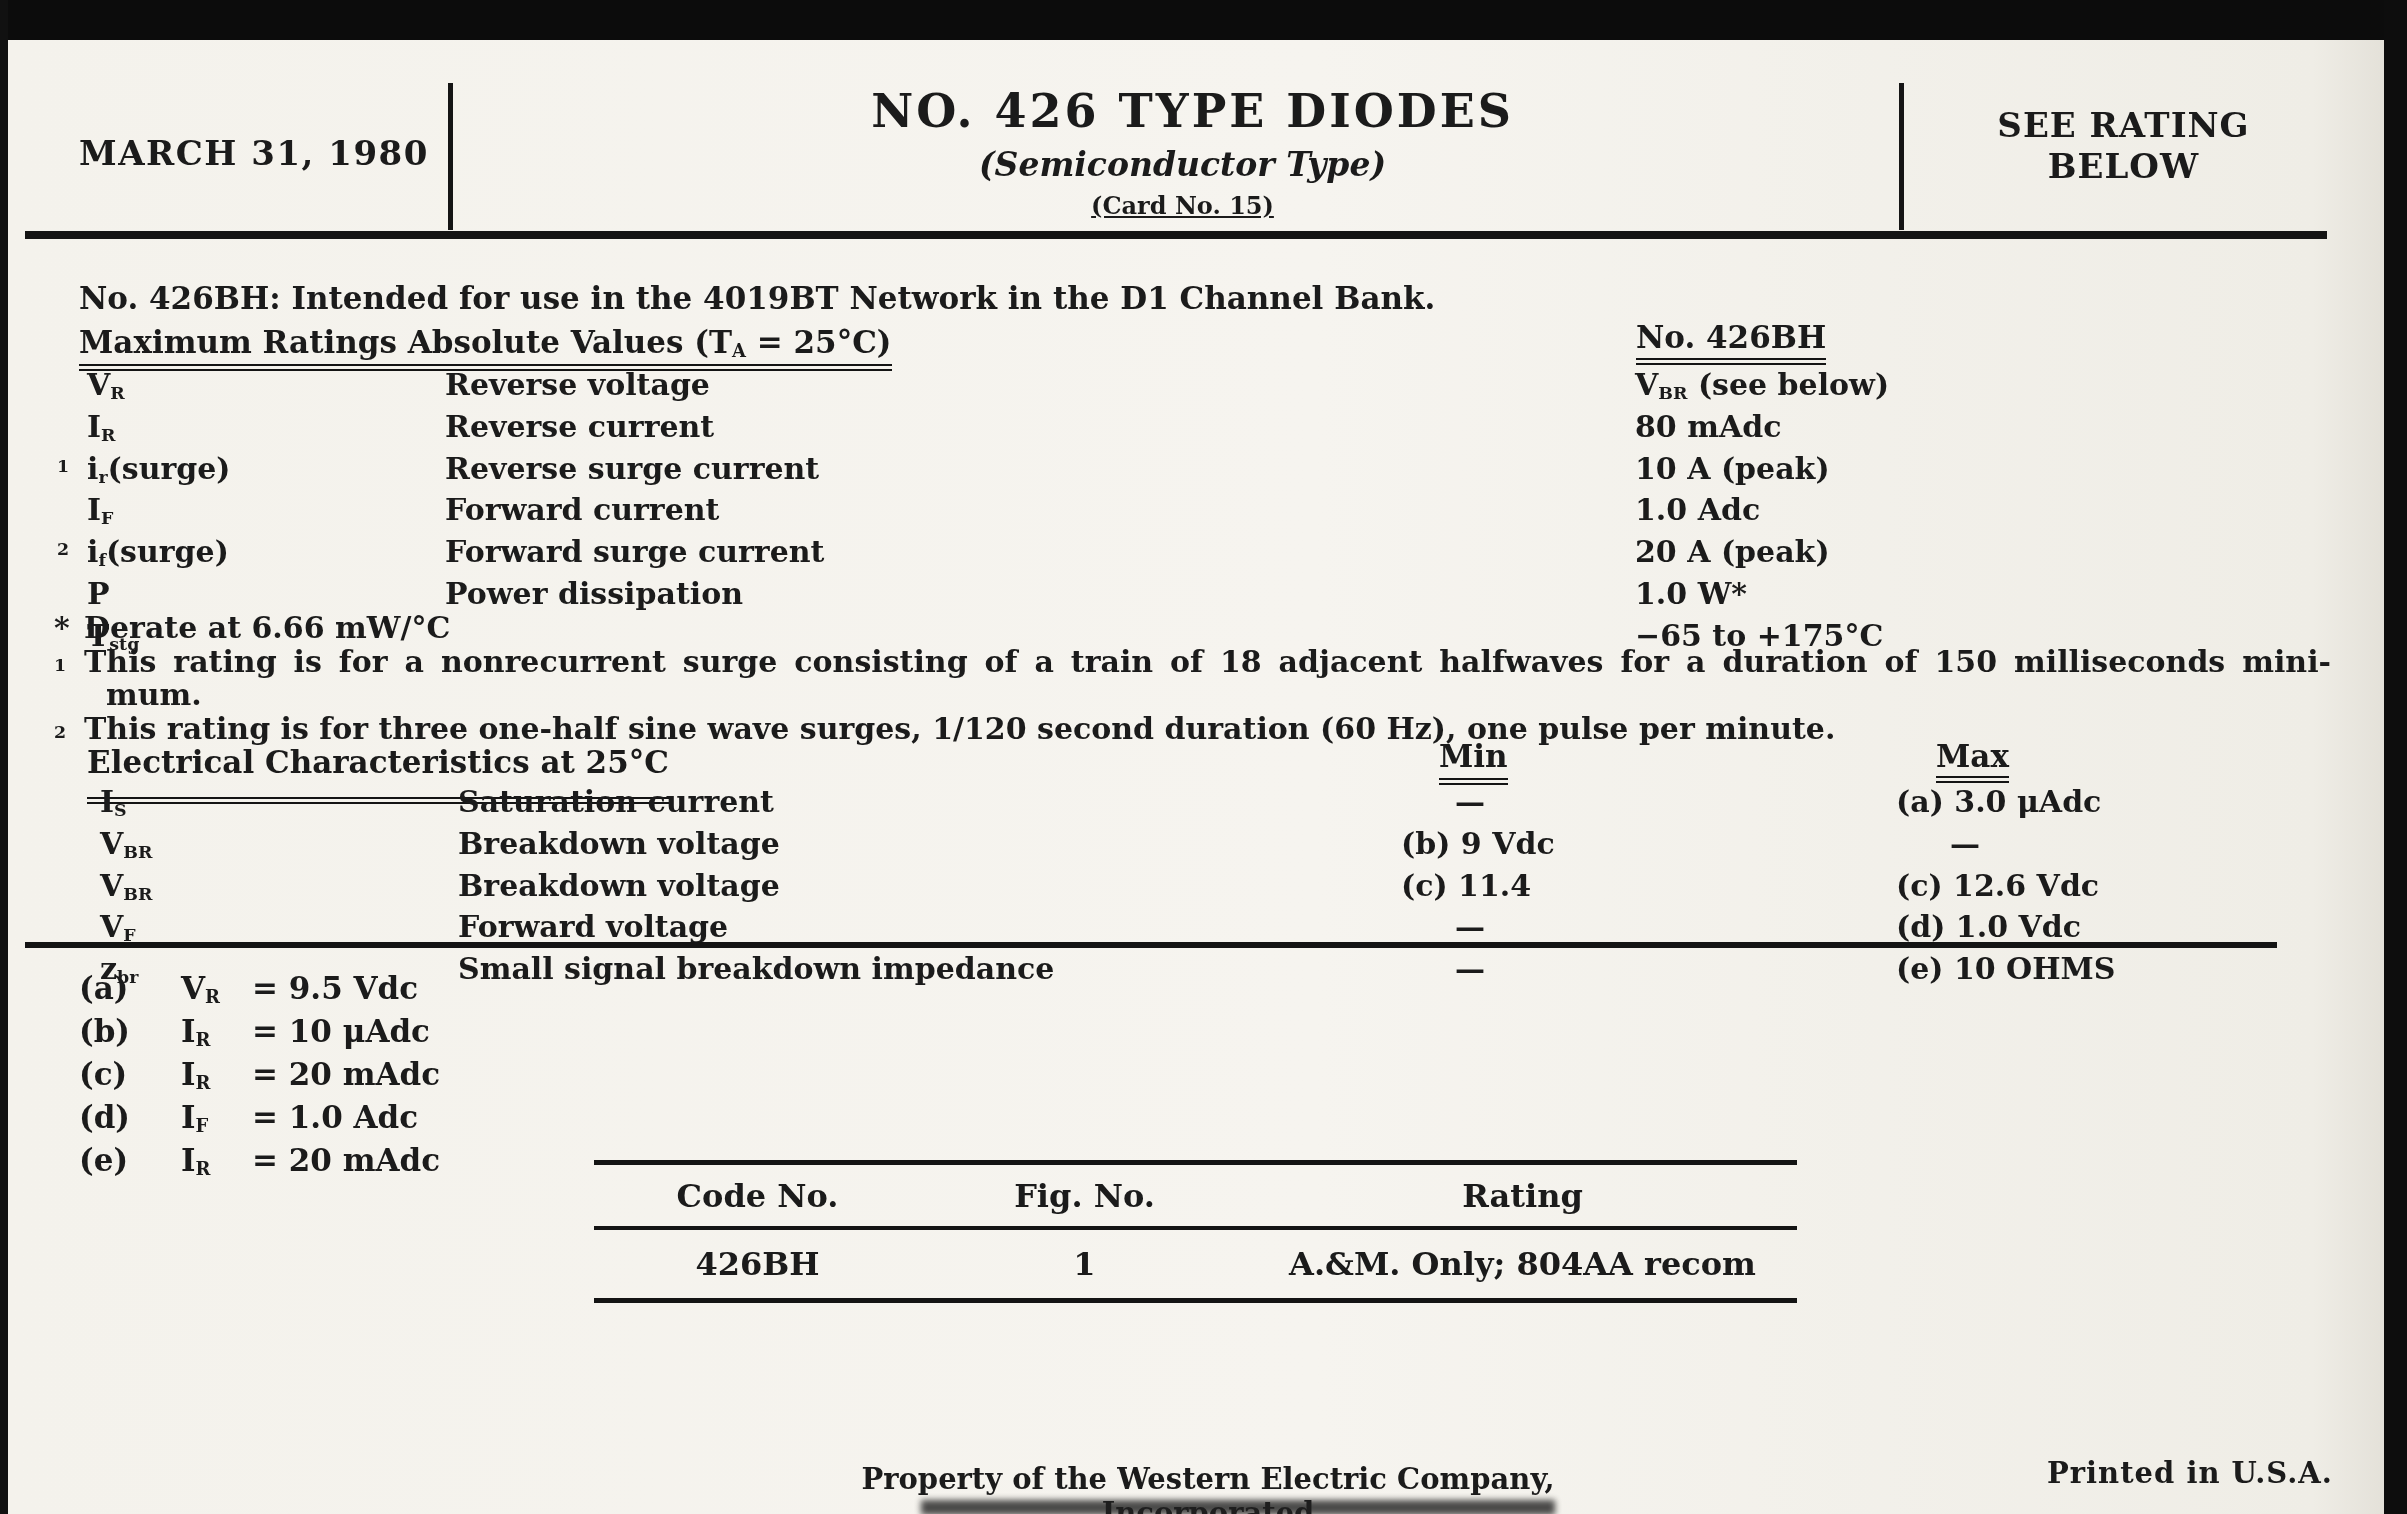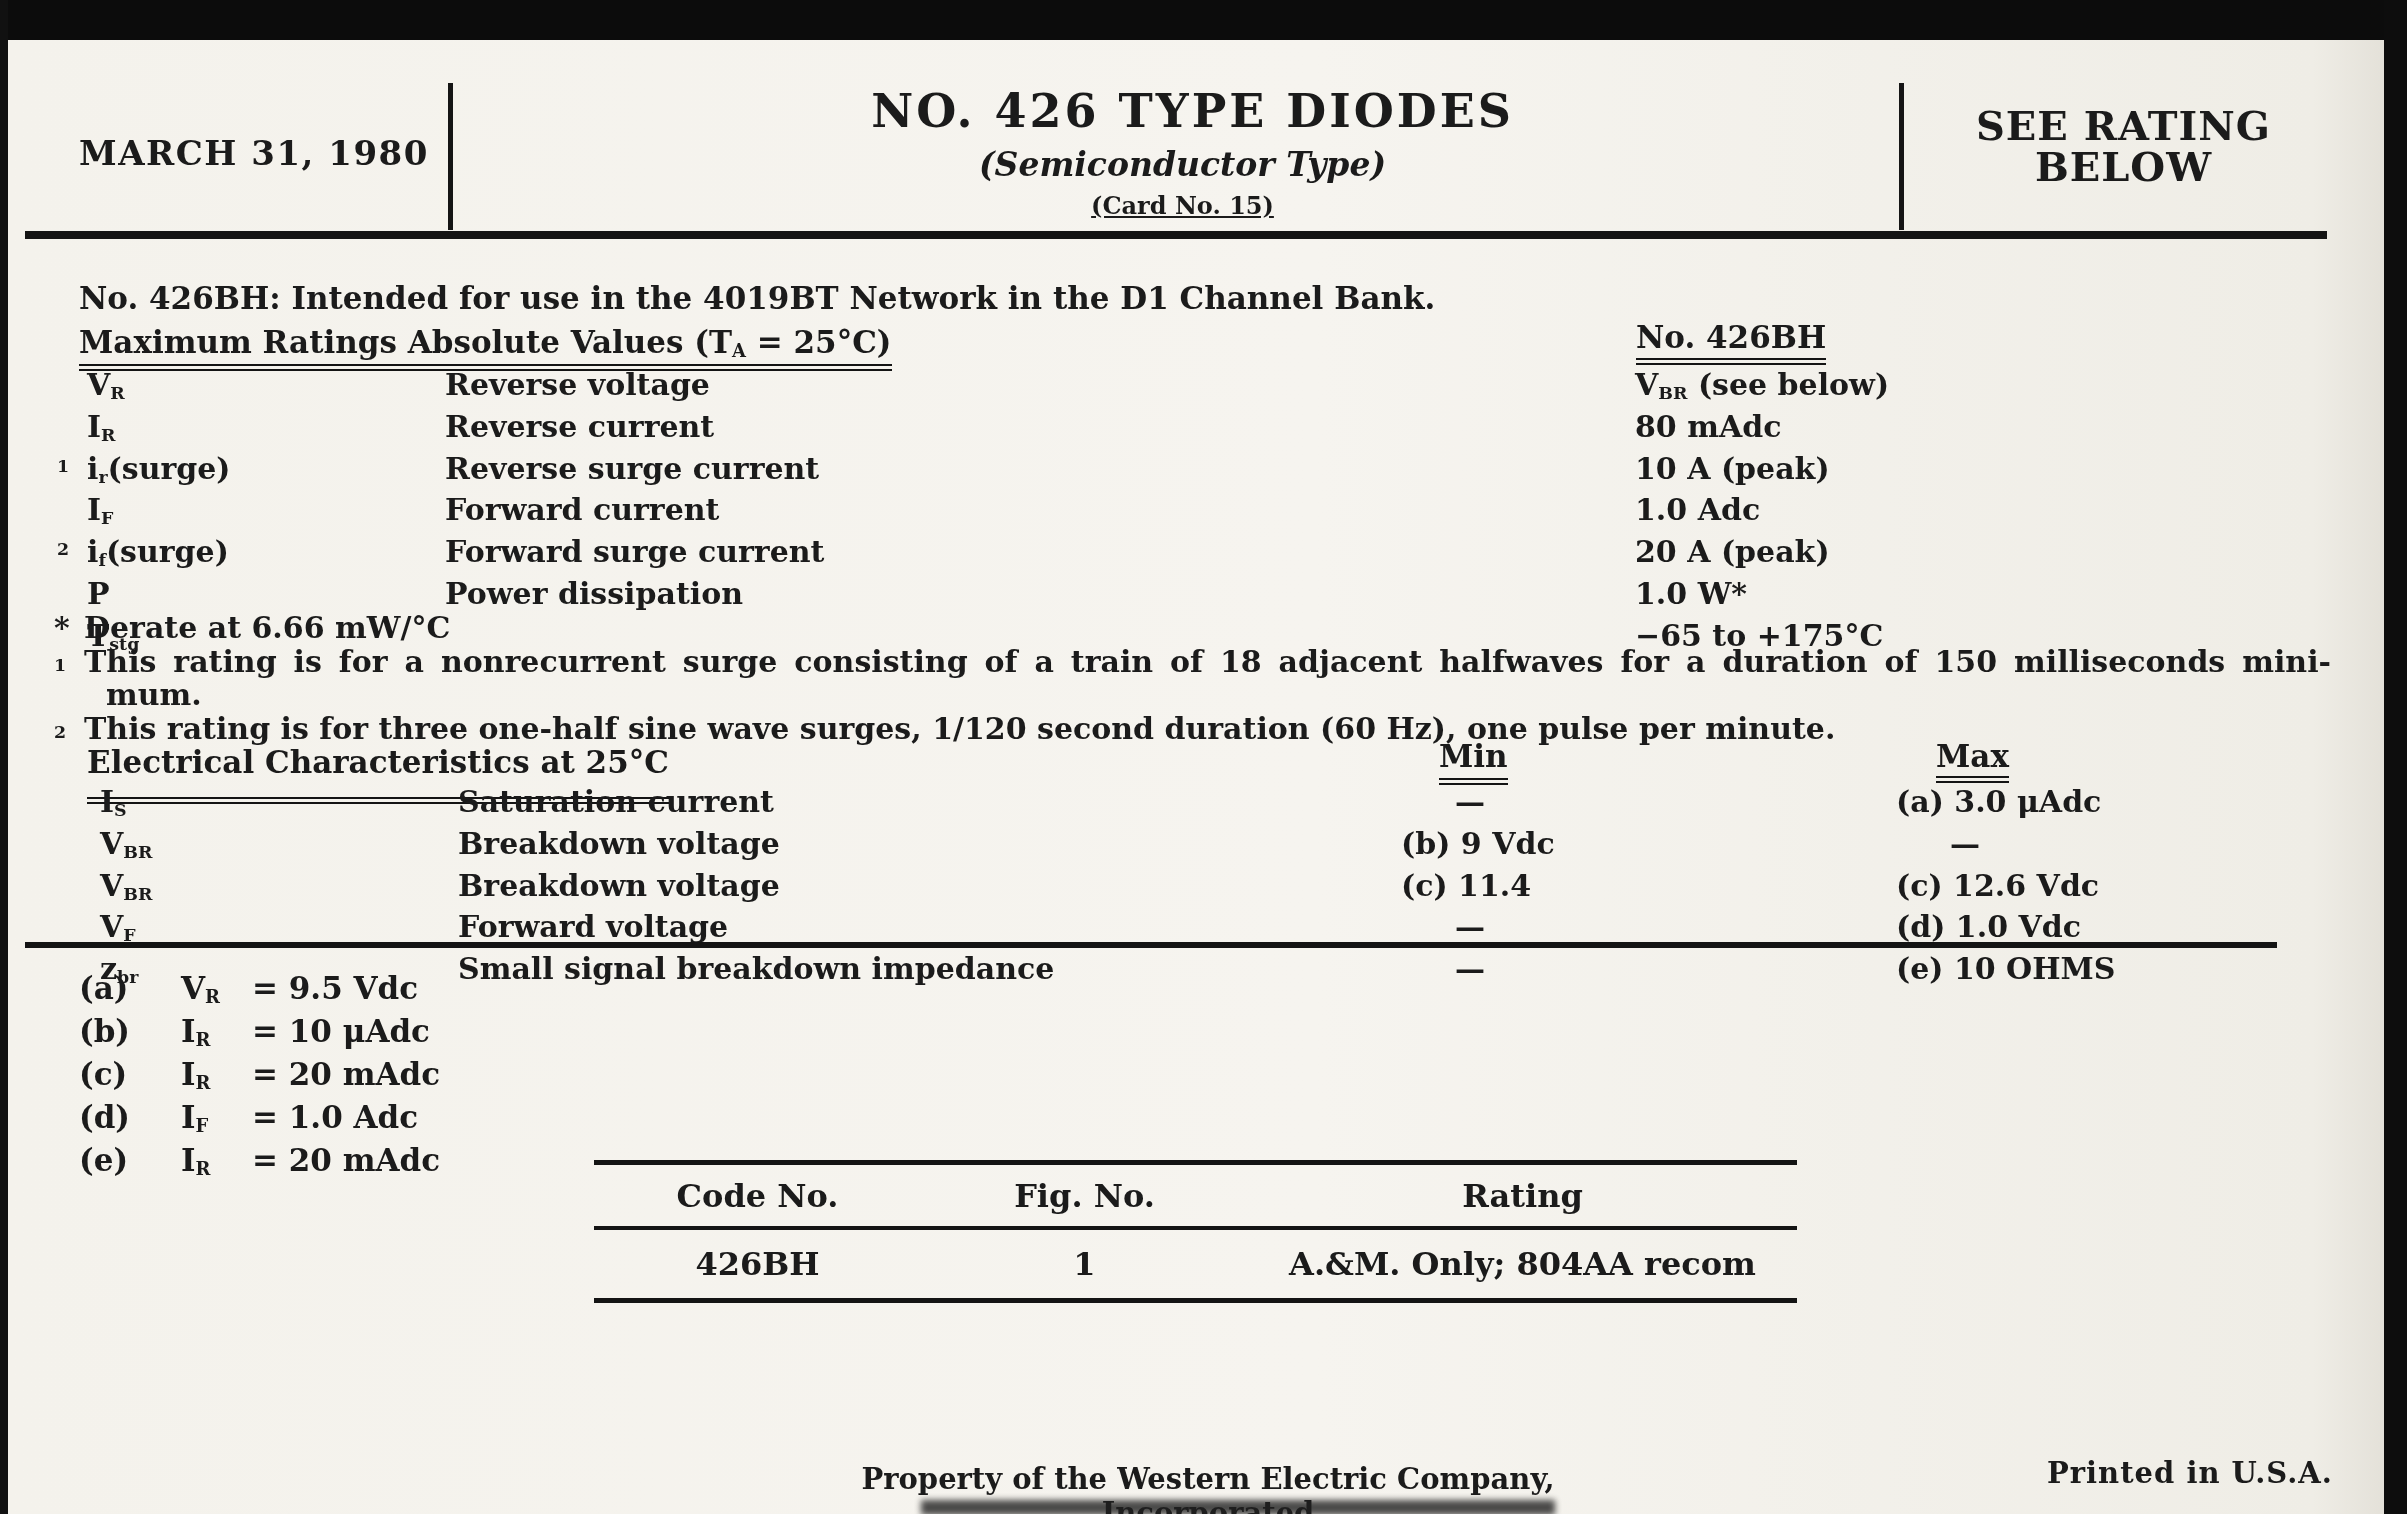--- a/index.html
+++ b/index.html
@@ -18,21 +18,21 @@
   .band-right{position:absolute;left:2384px;top:0;width:24px;height:1515px;background:#0d0d0d;}
   .abs{position:absolute;}
   
   .hdr-date{left:79px;top:133px;font-size:34px;letter-spacing:1.5px;}
   .hdr-center{left:851px;top:85px;width:663px;text-align:center;}
   .hdr-title{font-size:46px;letter-spacing:3px;line-height:53px;text-align:right;}
   .hdr-sub{font-size:33px;margin-top:9px;line-height:36px;font-style:italic;}
   .hdr-card{font-size:24px;margin-top:6px;line-height:34px;text-decoration:underline;}
   .vline{width:5px;height:147px;background:#151515;top:83px;}
   .vl-l{left:448px;} .vl-r{left:1899px;}
-  .hdr-rating{left:1960px;top:105px;width:327px;text-align:center;font-size:40px;line-height:41px;letter-spacing:1px;}
+  .hdr-rating{left:1960px;top:105px;width:327px;text-align:center;font-size:34px;line-height:41px;letter-spacing:1px;}
   .rule-header{left:25px;top:231px;width:2302px;height:8px;background:#141414;}
   
   .intro{left:79px;top:280px;font-size:31px;}
   .mr-heading{left:79px;top:324px;font-size:31px;border-bottom:7px double #141414;padding-bottom:3px;}
   .mr-colhead{left:1636px;top:319px;font-size:31px;border-bottom:7px double #141414;padding-bottom:3px;}
   .mr-grid{left:79px;top:368px;display:grid;grid-template-columns:366px 1190px 1fr;
            font-size:30px;line-height:34px;width:2228px;}
   .row{display:contents;}
   .cell-sym{position:relative;padding-left:8px;}
   .fsup{position:absolute;left:-22px;top:-3px;font-size:58%;}

